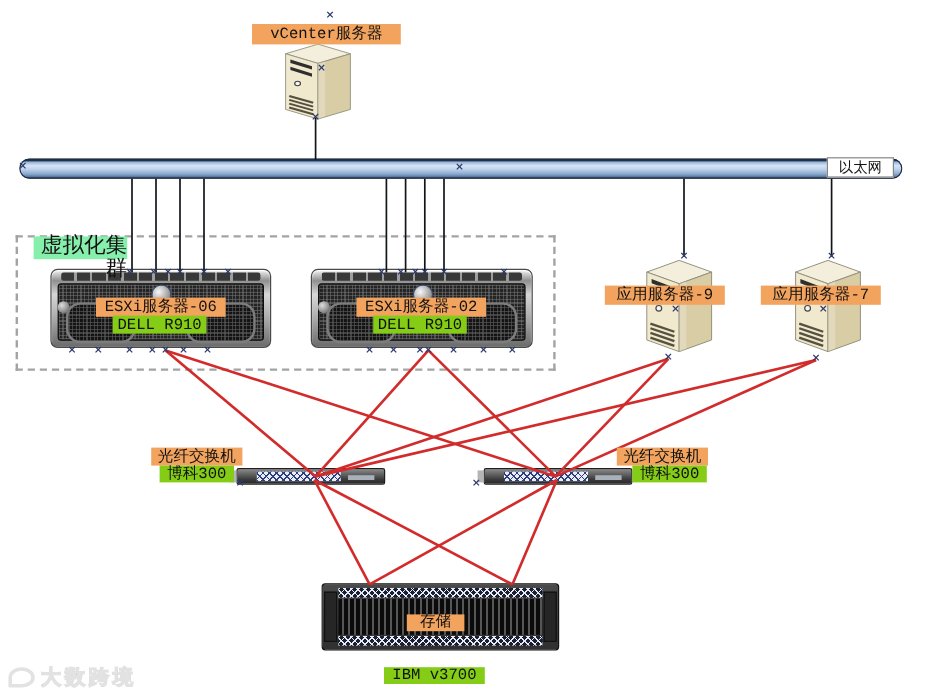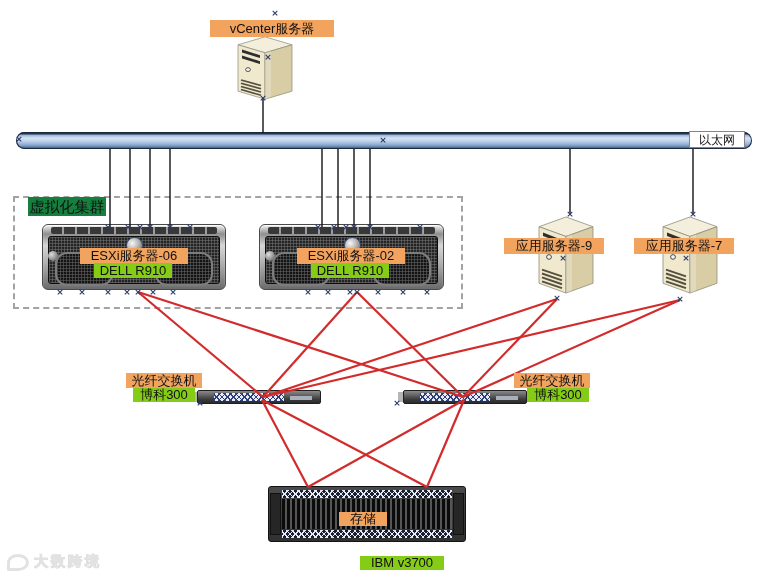--- a/index.html
+++ b/index.html
@@ -1,30 +1,30 @@
 <!DOCTYPE html>
 <html><head>
 <meta charset="utf-8">
 <style>
   html,body{margin:0;padding:0;background:#fff;}
   .canvas{position:relative;width:771px;height:581px;background:#fff;overflow:hidden;
-          font-family:Liberation Sans, sans-serif;color:#111;}
+          font-family:Liberation Mono, monospace;color:#111;}
   .abs{position:absolute;}
 
   
   .ethbar{left:16px;top:132px;width:736px;height:17px;border-radius:9px;z-index:2;
     background:linear-gradient(180deg,#22324c 0px,#22324c 2px,#93b2d8 3px,#d6e3f4 6px,#bfd3ec 9px,#8aa9ce 13px,#5f80a8 15px,#232f46 17px);
     box-shadow:0 0 0 1px #1d2a40 inset;}
   .ethlabel{left:689px;top:131px;width:56px;height:17px;z-index:3;background:#fff;border:1px solid #858585;
     font-size:12px;line-height:16px;text-align:center;box-sizing:border-box;}
 
   
   .cluster{left:13px;top:196px;width:450px;height:113px;border:2px dashed #a3a3a3;box-sizing:border-box;z-index:1;}
-  .clusterlabel{left:28px;top:197px;width:78px;height:19px;background:#15803d;z-index:5;
-    font-size:15px;line-height:19px;text-align:center;}
+  .clusterlabel{left:28px;top:197px;width:78px;height:19px;background:#86efac;z-index:5;
+    font-size:18px;line-height:19px;text-align:right;}
 
   
   .chip{z-index:5;font-size:13px;text-align:center;box-sizing:border-box;}
   .chip.orange{background:#f2a45f;}
   .chip.gray{background:#84cc16;}
 
   
   .rack{width:184px;height:66px;border-radius:6px;z-index:2;border:1px solid #4a4a4a;box-sizing:border-box;
     background:linear-gradient(180deg,#f2f2f2 0%,#8f8f8f 14%,#d6d6d6 32%,#b2b2b2 58%,#6b6b6b 100%);
     box-shadow:inset 0 1px 1px #ffffff;}
@@ -73,21 +73,21 @@
   .cp{position:absolute;width:8px;height:8px;z-index:4;color:#2c3a6b;font:bold 9px "DejaVu Sans",sans-serif;
       line-height:8px;text-align:center;}
   .cp::before{content:"\00D7";}
 
   
   .links{position:absolute;left:0;top:0;z-index:3;}
 
   
   .wm{left:7px;top:553px;z-index:5;display:flex;align-items:center;gap:5px;color:#e2e2e2;}
   .wm .logo{width:22px;height:17px;border:3px solid #e2e2e2;border-radius:60% 60% 60% 8%;box-sizing:border-box;}
-  .wm .txt{font-size:14px;font-weight:bold;letter-spacing:3px;
+  .wm .txt{font-size:17px;font-weight:bold;letter-spacing:3px;
     -webkit-text-stroke:1px #e2e2e2;color:#6d28d9;}
 </style>
 </head>
 <body>
 
 <div class="canvas">
 
   <svg class="links" width="771" height="581">
     <g stroke="#101318" stroke-width="1.4">
       <line x1="263" y1="98" x2="263" y2="133"></line>
@@ -220,21 +220,21 @@
   <div class="abs chip gray" style="left:527px;top:388px;width:62px;height:14px;line-height:14px;">博科300</div>
 
   <div class="abs storage" style="left:268px;top:486px;">
     <div class="earL"></div>
     <div class="earR"></div>
     <div class="slats"></div>
     <div class="cph ctop"></div>
     <div class="cph cbot"></div>
   </div>
   <div class="abs chip orange" style="left:339px;top:512px;width:48px;height:14px;line-height:14px;">存储</div>
-  <div class="abs chip gray" style="left:320px;top:556px;width:84px;height:14px;line-height:14px;margin-left:40px;">IBM v3700</div>
+  <div class="abs chip gray" style="left:320px;top:556px;width:84px;height:14px;line-height:14px;">IBM v3700</div>
 
   <span class="cp" style="left:271px;top:9px;"></span>
   <span class="cp" style="left:264px;top:53px;"></span>
   <span class="cp" style="left:259px;top:94px;"></span>
   <span class="cp" style="left:15px;top:135px;"></span>
   <span class="cp" style="left:379px;top:136px;"></span>
   <span class="cp" style="left:104px;top:223px;"></span>
   <span class="cp" style="left:124px;top:223px;"></span>
   <span class="cp" style="left:136px;top:223px;"></span>
   <span class="cp" style="left:146px;top:223px;"></span>

